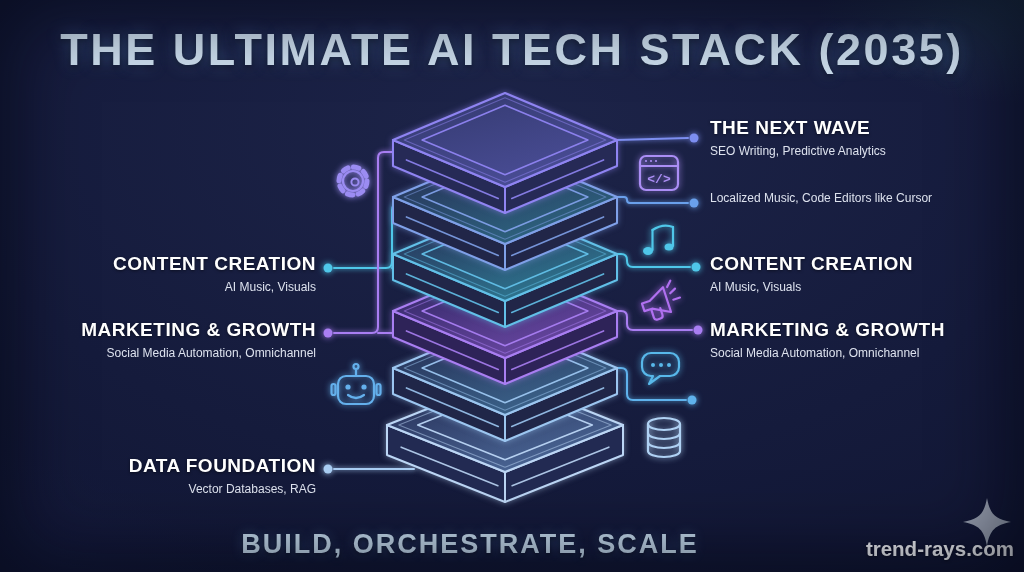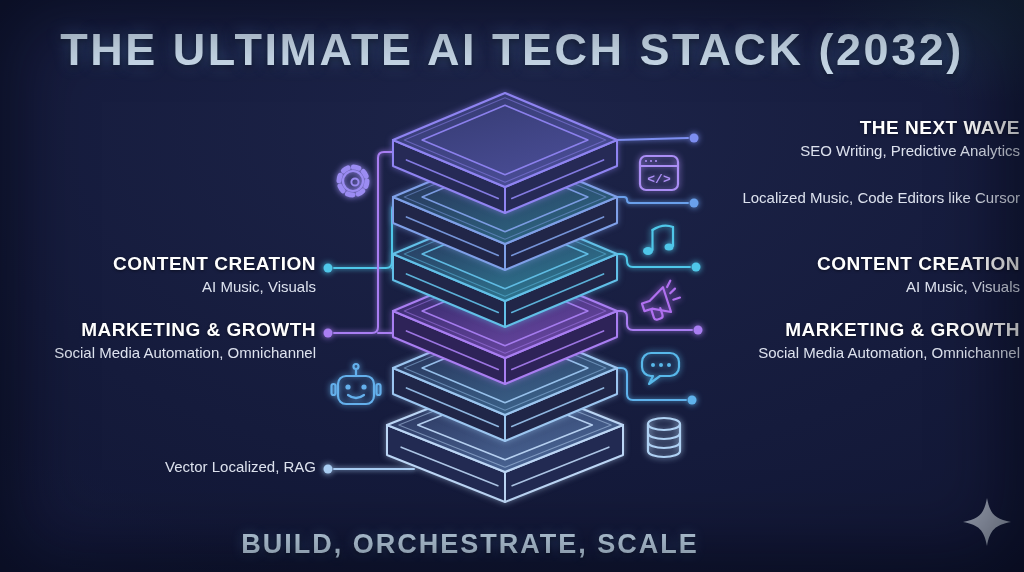--- a/index.html
+++ b/index.html
@@ -16,23 +16,23 @@
   #scene{position:absolute;left:0;top:0;}
   .page-title{
     position:absolute;top:24px;left:0;width:1024px;text-align:center;
     font-size:45px;font-weight:bold;letter-spacing:2.5px;color:#ccdeee;
     text-shadow:0 0 16px rgba(120,185,255,0.35), 0 2px 6px rgba(0,0,0,0.55);
     white-space:nowrap;
   }
   .label{position:absolute;}
   .label .h{font-size:19px;font-weight:bold;color:#ffffff;letter-spacing:0.5px;
     line-height:22px;text-shadow:0 1px 3px rgba(0,0,0,0.5);white-space:nowrap;}
-  .label .s{font-size:15px;color:#dde2ee;line-height:20px;margin-top:2px;white-space:nowrap;}
+  .label .s{font-size:12px;color:#dde2ee;line-height:20px;margin-top:2px;white-space:nowrap;}
   .label.left{left:36px;width:280px;text-align:right;}
-  .label.right{left:710px;width:310px;text-align:right;}
+  .label.right{left:710px;width:310px;text-align:left;}
   .tagline{
     position:absolute;top:529px;left:0;width:940px;text-align:center;
     font-size:27px;font-weight:bold;letter-spacing:2px;color:#c2d8ea;
     text-shadow:0 0 12px rgba(120,185,255,0.3), 0 2px 4px rgba(0,0,0,0.5);
   }
   .watermark{
     position:absolute;top:537px;right:10px;font-size:20.5px;font-weight:600;
     color:#f2f4f8;text-shadow:0 1px 3px rgba(0,0,0,0.5);
   }
   .trace{fill:none;stroke:currentColor;stroke-width:2;stroke-linecap:round;
@@ -223,46 +223,48 @@
       <path d="M648,451 a16,6 0 0 0 32,0"></path>
       <path d="M648,433 a16,6 0 0 0 32,0"></path>
       <path d="M648,442 a16,6 0 0 0 32,0"></path>
     </g>
 
     <g style="color: rgb(153, 161, 177);">
       <path fill="currentColor" d="M987,498 C990,514 995,519 1011,522 C995,525 990,530 987,546 C984,530 979,525 963,522 C979,519 984,514 987,498 Z"></path>
     </g>
   </svg>
 
-  <div class="page-title">THE ULTIMATE AI TECH STACK (2032)</div>
+  <div class="page-title">THE ULTIMATE AI TECH STACK (2035)</div>
 
   <div class="label left" style="top:253px">
     <div class="h">CONTENT CREATION</div>
     <div class="s">AI Music, Visuals</div>
   </div>
   <div class="label left" style="top:319px">
     <div class="h">MARKETING &amp; GROWTH</div>
     <div class="s">Social Media Automation, Omnichannel</div>
   </div>
   <div class="label left" style="top:455px">
-    <div class="s">Vector Localized, RAG</div>
+    <div class="h">DATA FOUNDATION</div>
+    <div class="s">Vector Databases, RAG</div>
   </div>
 
   <div class="label right" style="top:117px">
     <div class="h">THE NEXT WAVE</div>
     <div class="s">SEO Writing, Predictive Analytics</div>
   </div>
   <div class="label right" style="top:186px">
     <div class="s">Localized Music, Code Editors like Cursor</div>
   </div>
   <div class="label right" style="top:253px">
     <div class="h">CONTENT CREATION</div>
     <div class="s">AI Music, Visuals</div>
   </div>
   <div class="label right" style="top:319px">
     <div class="h">MARKETING &amp; GROWTH</div>
     <div class="s">Social Media Automation, Omnichannel</div>
   </div>
 
   <div class="tagline">BUILD, ORCHESTRATE, SCALE</div>
+  <div class="watermark">trend-rays.com</div>
 
   <div class="vignette"></div>
 </div>
 
 </body></html>

